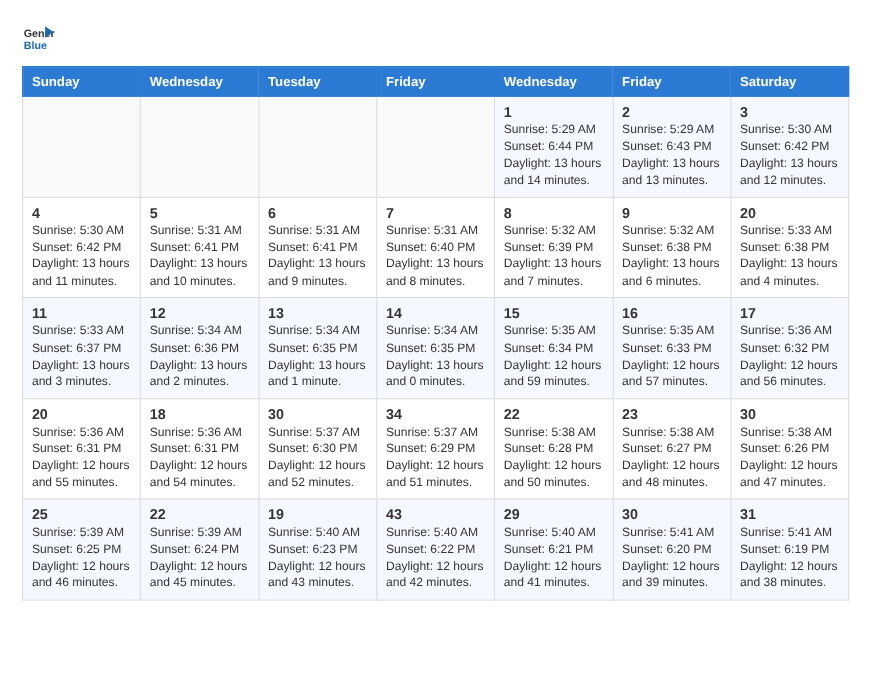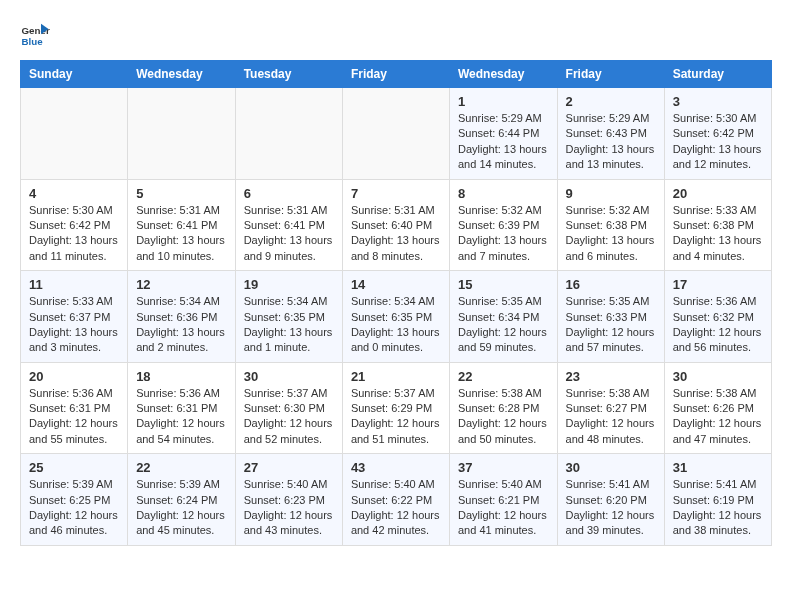--- a/index.html
+++ b/index.html
@@ -203,21 +203,21 @@
 and 3 minutes.</div>
         </td>
         <td>
           <span class="day-number">12</span>
           <div class="day-info" style="white-space: pre-line;">Sunrise: 5:34 AM
 Sunset: 6:36 PM
 Daylight: 13 hours
 and 2 minutes.</div>
         </td>
         <td>
-          <span class="day-number">19</span>
+          <span class="day-number">13</span>
           <div class="day-info" style="white-space: pre-line;">Sunrise: 5:34 AM
 Sunset: 6:35 PM
 Daylight: 13 hours
 and 1 minute.</div>
         </td>
         <td>
           <span class="day-number">14</span>
           <div class="day-info" style="white-space: pre-line;">Sunrise: 5:34 AM
 Sunset: 6:35 PM
 Daylight: 13 hours
@@ -261,21 +261,21 @@
 and 54 minutes.</div>
         </td>
         <td>
           <span class="day-number">30</span>
           <div class="day-info" style="white-space: pre-line;">Sunrise: 5:37 AM
 Sunset: 6:30 PM
 Daylight: 12 hours
 and 52 minutes.</div>
         </td>
         <td>
-          <span class="day-number">21</span>
+          <span class="day-number">34</span>
           <div class="day-info" style="white-space: pre-line;">Sunrise: 5:37 AM
 Sunset: 6:29 PM
 Daylight: 12 hours
 and 51 minutes.</div>
         </td>
         <td>
           <span class="day-number">22</span>
           <div class="day-info" style="white-space: pre-line;">Sunrise: 5:38 AM
 Sunset: 6:28 PM
 Daylight: 12 hours
@@ -305,35 +305,35 @@
 and 46 minutes.</div>
         </td>
         <td>
           <span class="day-number">22</span>
           <div class="day-info" style="white-space: pre-line;">Sunrise: 5:39 AM
 Sunset: 6:24 PM
 Daylight: 12 hours
 and 45 minutes.</div>
         </td>
         <td>
-          <span class="day-number">27</span>
+          <span class="day-number">19</span>
           <div class="day-info" style="white-space: pre-line;">Sunrise: 5:40 AM
 Sunset: 6:23 PM
 Daylight: 12 hours
 and 43 minutes.</div>
         </td>
         <td>
           <span class="day-number">43</span>
           <div class="day-info" style="white-space: pre-line;">Sunrise: 5:40 AM
 Sunset: 6:22 PM
 Daylight: 12 hours
 and 42 minutes.</div>
         </td>
         <td>
-          <span class="day-number">37</span>
+          <span class="day-number">29</span>
           <div class="day-info" style="white-space: pre-line;">Sunrise: 5:40 AM
 Sunset: 6:21 PM
 Daylight: 12 hours
 and 41 minutes.</div>
         </td>
         <td>
           <span class="day-number">30</span>
           <div class="day-info" style="white-space: pre-line;">Sunrise: 5:41 AM
 Sunset: 6:20 PM
 Daylight: 12 hours

